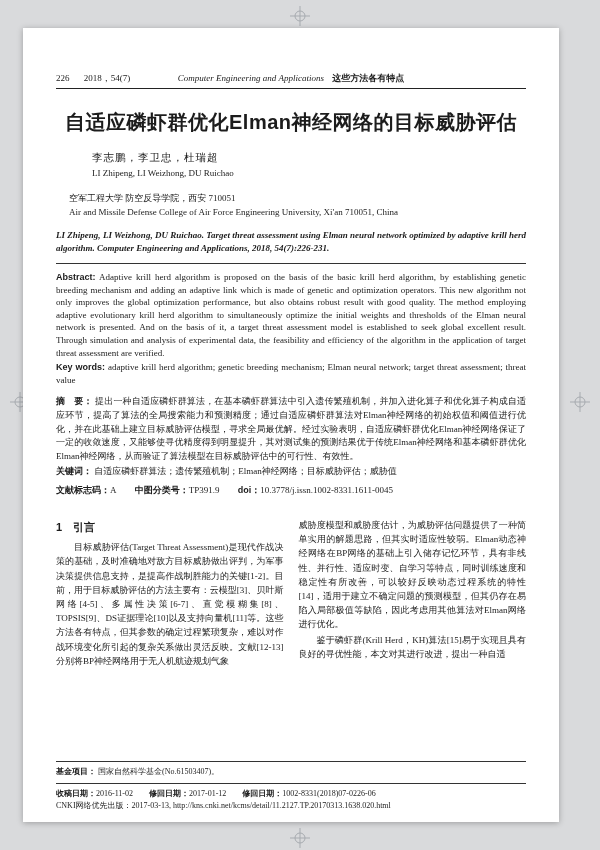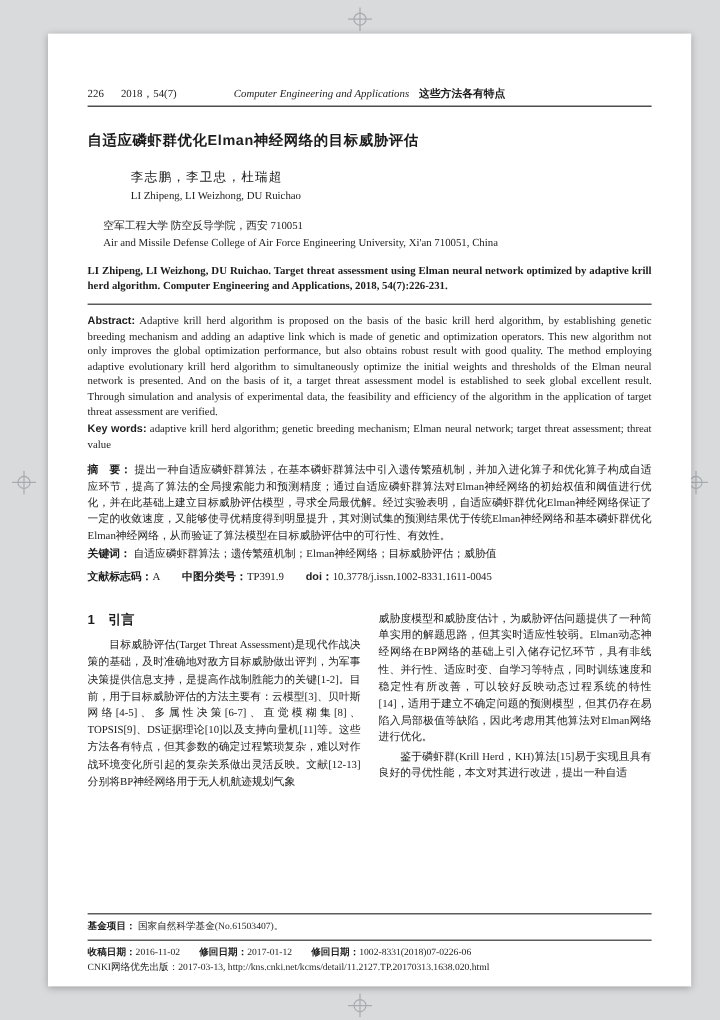--- a/index.html
+++ b/index.html
@@ -10,43 +10,43 @@
     color:#1c1c1c;
     overflow:hidden;
   }
   .reg { position:absolute; width:20px; height:20px; }
   .reg-top    { left:290px; top:6px; }
   .reg-bottom { left:290px; top:828px; }
   .reg-left   { left:10px;  top:392px; }
   .reg-right  { left:570px; top:392px; }
 
   .page {
-    position:absolute; left:40px; top:28px; width:536px; height:794px;
+    position:absolute; left:23px; top:28px; width:536px; height:794px;
     background:#ffffff; box-shadow:0 1px 6px rgba(0,0,0,.28);
     box-sizing:border-box; padding:44px 33px 10px 33px;
     display:flex; flex-direction:column; overflow:hidden;
   }
 
   .journal-header { position:relative; font-size:9px; height:13px; }
   .jh-left  { position:absolute; left:0; top:0; }
   .jh-left .pgno { margin-right:12px; }
   .jh-center { text-align:center; }
   .journal-en { font-style:italic; margin-right:6px; }
   .journal-cn { font-weight:bold; font-family:"Liberation Sans",sans-serif; }
   .head-rule { border:none; border-top:1.2px solid #222; margin:3px 0 0 0; }
 
   .title {
-    text-align:left; font-family:"Liberation Sans",sans-serif;
-    font-weight:bold; font-size:12px; margin-top:20px; letter-spacing:.5px;
+    text-align:center; font-family:"Liberation Sans",sans-serif;
+    font-weight:bold; font-size:20px; margin-top:20px; letter-spacing:.5px;
   }
   .authors-cn { margin-top:15px; padding-left:36px; font-size:10.5px; letter-spacing:1px; }
   .authors-en { margin-top:3px;  padding-left:36px; font-size:9px; }
   .affil-cn   { margin-top:14px; padding-left:13px; font-size:9px; }
   .affil-en   { margin-top:2px;  padding-left:13px; font-size:9px; }
-  .citation   { margin:12px 0 0 0; font-weight:bold; font-size:9px; line-height:13px; text-align:justify; }
+  .citation   { margin:12px 0 0 0; font-weight:bold; font-size:9px; line-height:13px; text-align:justify;font-style:italic; }
 
   .rule { border:none; border-top:1px solid #333; margin:8px 0 7px 0; }
 
   .para { margin:0; text-align:justify; }
   .abstract   { font-size:9px; line-height:12.6px; }
   .keywords   { font-size:9px; line-height:12.6px; margin-top:2px; }
   .cn-abstract{ font-size:9px; line-height:13.6px; margin-top:9px; }
   .cn-keywords{ font-size:9px; line-height:13.6px; margin-top:2px; }
   .label-b    { font-weight:bold; font-family:"Liberation Sans",sans-serif; }
   .meta-line  { font-size:9px; margin-top:5px; }

